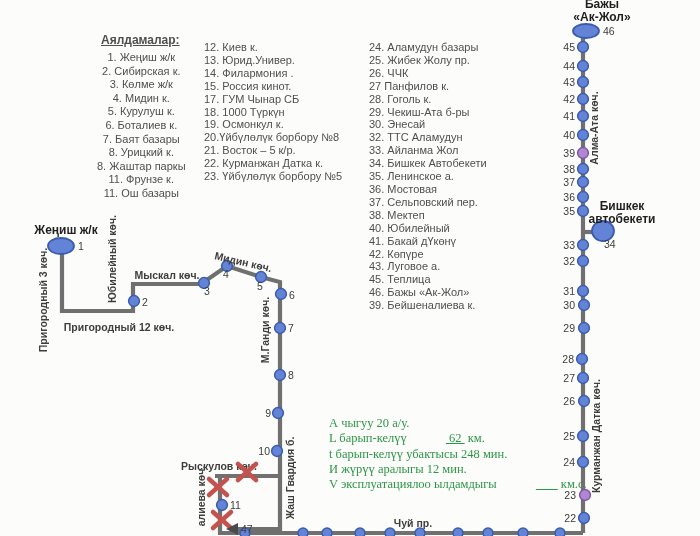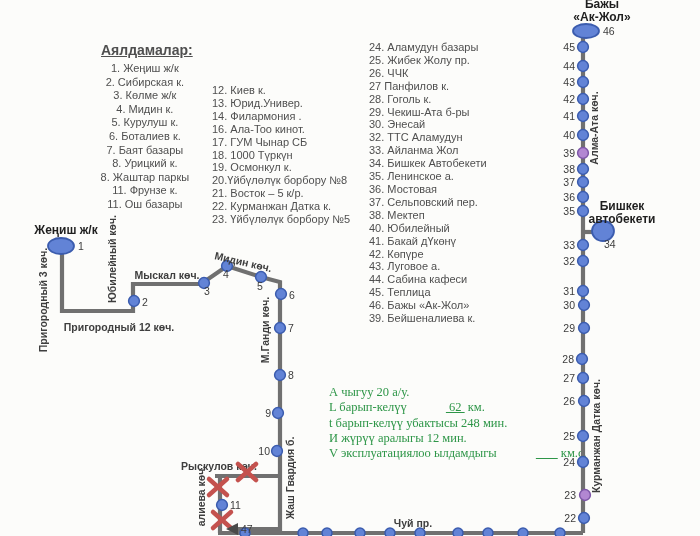--- a/index.html
+++ b/index.html
@@ -7,25 +7,25 @@
     width:700px; height:536px; position:relative; overflow:hidden;
     background:#fcfcfa; color:#4f4f4f;
     font-family:"Liberation Sans", sans-serif;
   }
   .col { position:absolute; }
   .col ul { list-style:none; margin:0; padding:0; }
   .col li { font-size:11px; white-space:nowrap; color:#4f4f4f; }
   #col1 li { line-height:13.6px;text-align:center; }
   #col2 li, #col3 li { line-height:12.9px; }
   .list-header {
-    font-weight:bold; text-decoration:underline; font-size:14px;
-    color:#4f4f4f; margin:16px 0 4px 4px; white-space:nowrap;
+    font-weight:bold; text-decoration:underline; font-size:12px;
+    color:#4f4f4f; margin:7px 0 4px 4px; white-space:nowrap;
   }
   .notes {
-    position:absolute; left:329px; top:385px;
+    position:absolute; left:329px; top:416px;
     font-family:"Liberation Serif", serif;
     font-size:12.5px; line-height:15.3px; color:#2e9648; white-space:nowrap;
   }
   .notes .u { text-decoration:underline;margin-left:36px; }
   svg { position:absolute; left:0; top:0; }
   svg text { font-family:"Liberation Sans", sans-serif; }
 </style>
 </head>
 <body>
 
@@ -39,26 +39,26 @@
       <li>5. Курулуш к.</li>
       <li>6. Боталиев к.</li>
       <li>7. Баят базары</li>
       <li>8. Урицкий к.</li>
       <li>8. Жаштар паркы</li>
       <li>11. Фрунзе к.</li>
       <li>11. Ош базары</li>
     </ul>
 </div>
 
-<div class="col" id="col2" style="left:212px; top:41px;margin-top:43px;">
+<div class="col" id="col2" style="left:204px; top:41px;">
   <ul>
       <li>12. Киев к.</li>
       <li>13. Юрид.Универ.</li>
       <li>14. Филармония .</li>
-      <li>16. Ала-Тоо кинот.</li>
+      <li>15. Россия кинот.</li>
       <li>17. ГУМ Чынар СБ</li>
       <li>18. 1000 Түркүн</li>
       <li>19. Осмонкул к.</li>
       <li>20.Үйбүлөлүк борбору №8</li>
       <li>21. Восток – 5 к/р.</li>
       <li>22. Курманжан Датка к.</li>
       <li>23. Үйбүлөлүк борбору №5</li>
     </ul>
 </div>
 
@@ -75,21 +75,20 @@
       <li>33. Айланма Жол</li>
       <li>34. Бишкек Автобекети</li>
       <li>35. Ленинское а.</li>
       <li>36. Мостовая</li>
       <li>37. Сельповский пер.</li>
       <li>38. Мектеп</li>
       <li>40. Юбилейный</li>
       <li>41. Бакай дҮкөнү</li>
       <li>42. Көпүре</li>
       <li>43. Луговое а.</li>
-      <li>44. Сабина кафеси</li>
       <li>45. Теплица</li>
       <li>46. Бажы «Ак-Жол»</li>
       <li>39. Бейшеналиева к.</li>
     </ul>
 </div>
 
 <div class="notes" id="notes">
     <div>А чыгуу 20 а/у.</div>
     <div><span>L барып-келүү </span><span class="u">&nbsp;62&nbsp;</span><span> км.</span></div>
     <div>t барып-келүү убактысы 248 мин.</div>

